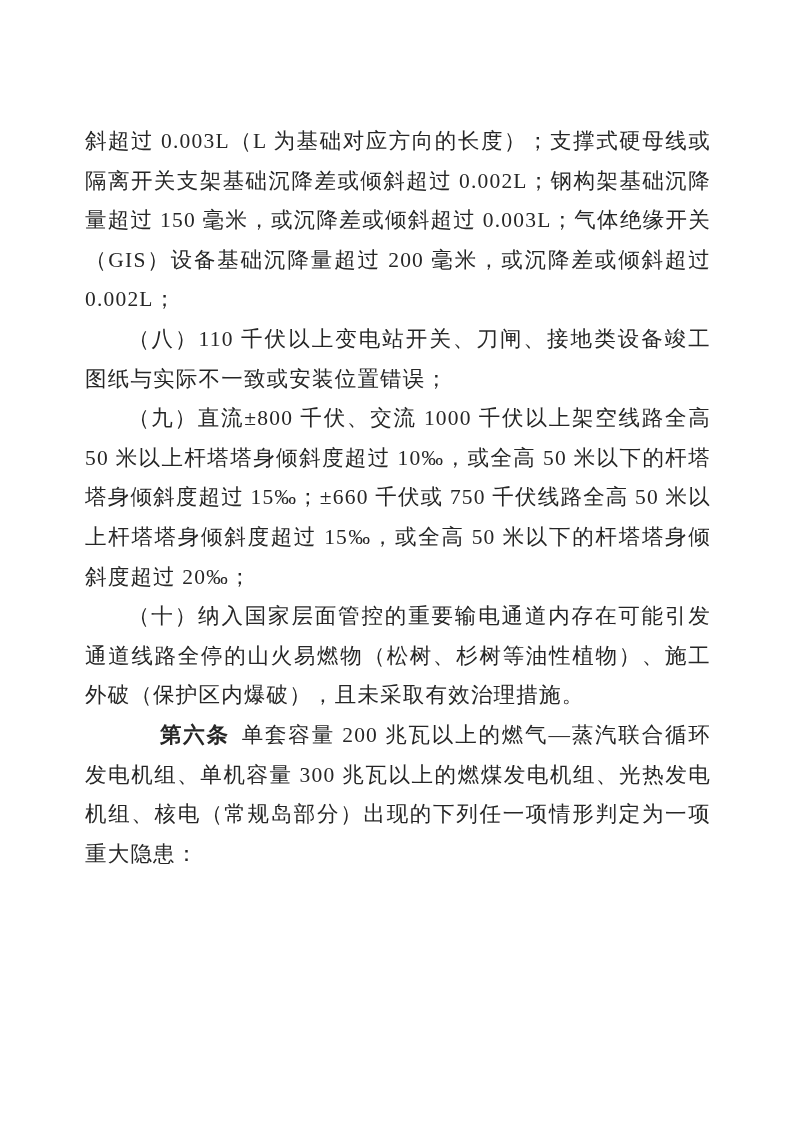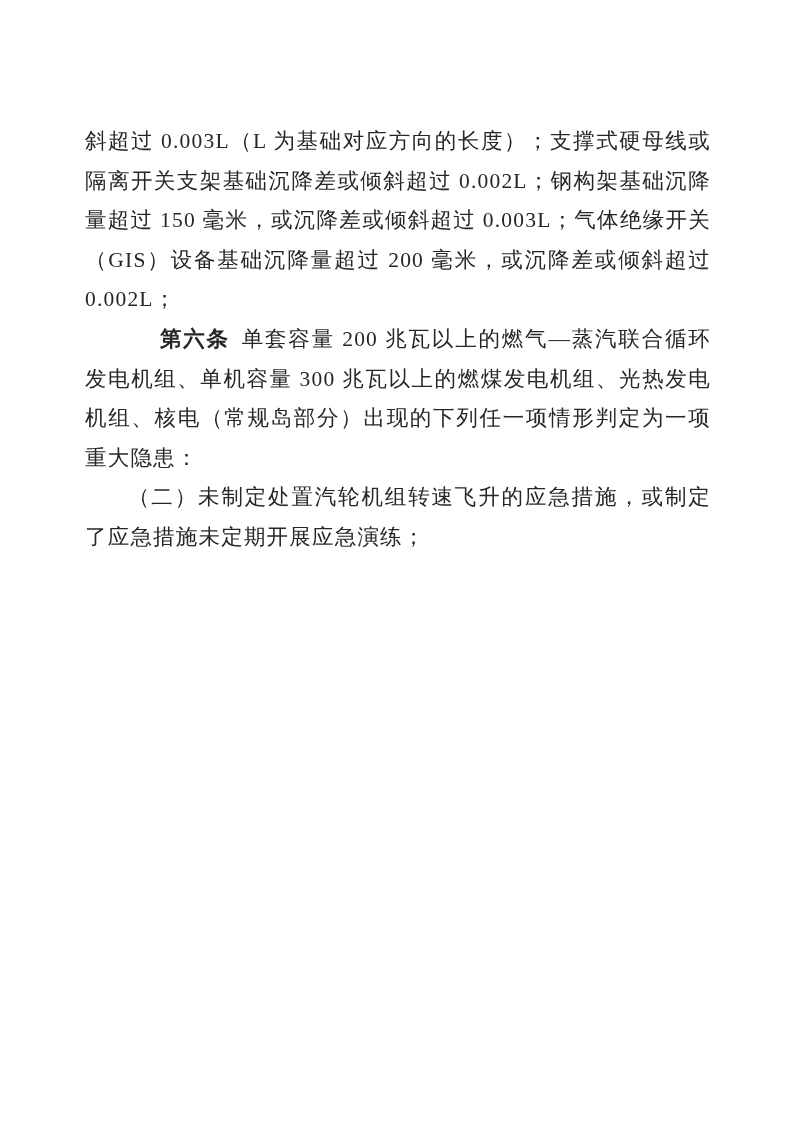--- a/index.html
+++ b/index.html
@@ -41,22 +41,24 @@
   }
 </style>
 </head>
 <body>
 
 <div class="page">
   <div class="text-block">
 
     <p class="no-indent"><span>斜超过 0.003L（L 为基础对应方向的长度）；支撑式硬母线或隔离开关支架基础沉降差或倾斜超过 0.002L；钢构架基础沉降量超过 150 毫米，或沉降差或倾斜超过 0.003L；气体绝缘开关（GIS）设备基础沉降量超过 200 毫米，或沉降差或倾斜超过 0.002L；</span></p>
 
+    <p><span>（八）110 千伏以上变电站开关、刀闸、接地类设备竣工图纸与实际不一致或安装位置错误；</span></p>
 
+    <p><span>（九）直流±800 千伏、交流 1000 千伏以上架空线路全高 50 米以上杆塔塔身倾斜度超过 10‰，或全高 50 米以下的杆塔塔身倾斜度超过 15‰；±660 千伏或 750 千伏线路全高 50 米以上杆塔塔身倾斜度超过 15‰，或全高 50 米以下的杆塔塔身倾斜度超过 20‰；</span></p>
 
+    <p><span>（十）纳入国家层面管控的重要输电通道内存在可能引发通道线路全停的山火易燃物（松树、杉树等油性植物）、施工外破（保护区内爆破），且未采取有效治理措施。</span></p>
 
     <p><span class="lead-bold">第六条</span><span>单套容量 200 兆瓦以上的燃气—蒸汽联合循环发电机组、单机容量 300 兆瓦以上的燃煤发电机组、光热发电机组、核电（常规岛部分）出现的下列任一项情形判定为一项重大隐患：</span></p>
 
 
-    <p><span>（二）未制定处置汽轮机组转速飞升的应急措施，或制定了应急措施未定期开展应急演练；</span></p>
 
   </div>
 </div>
 
 </body></html>

